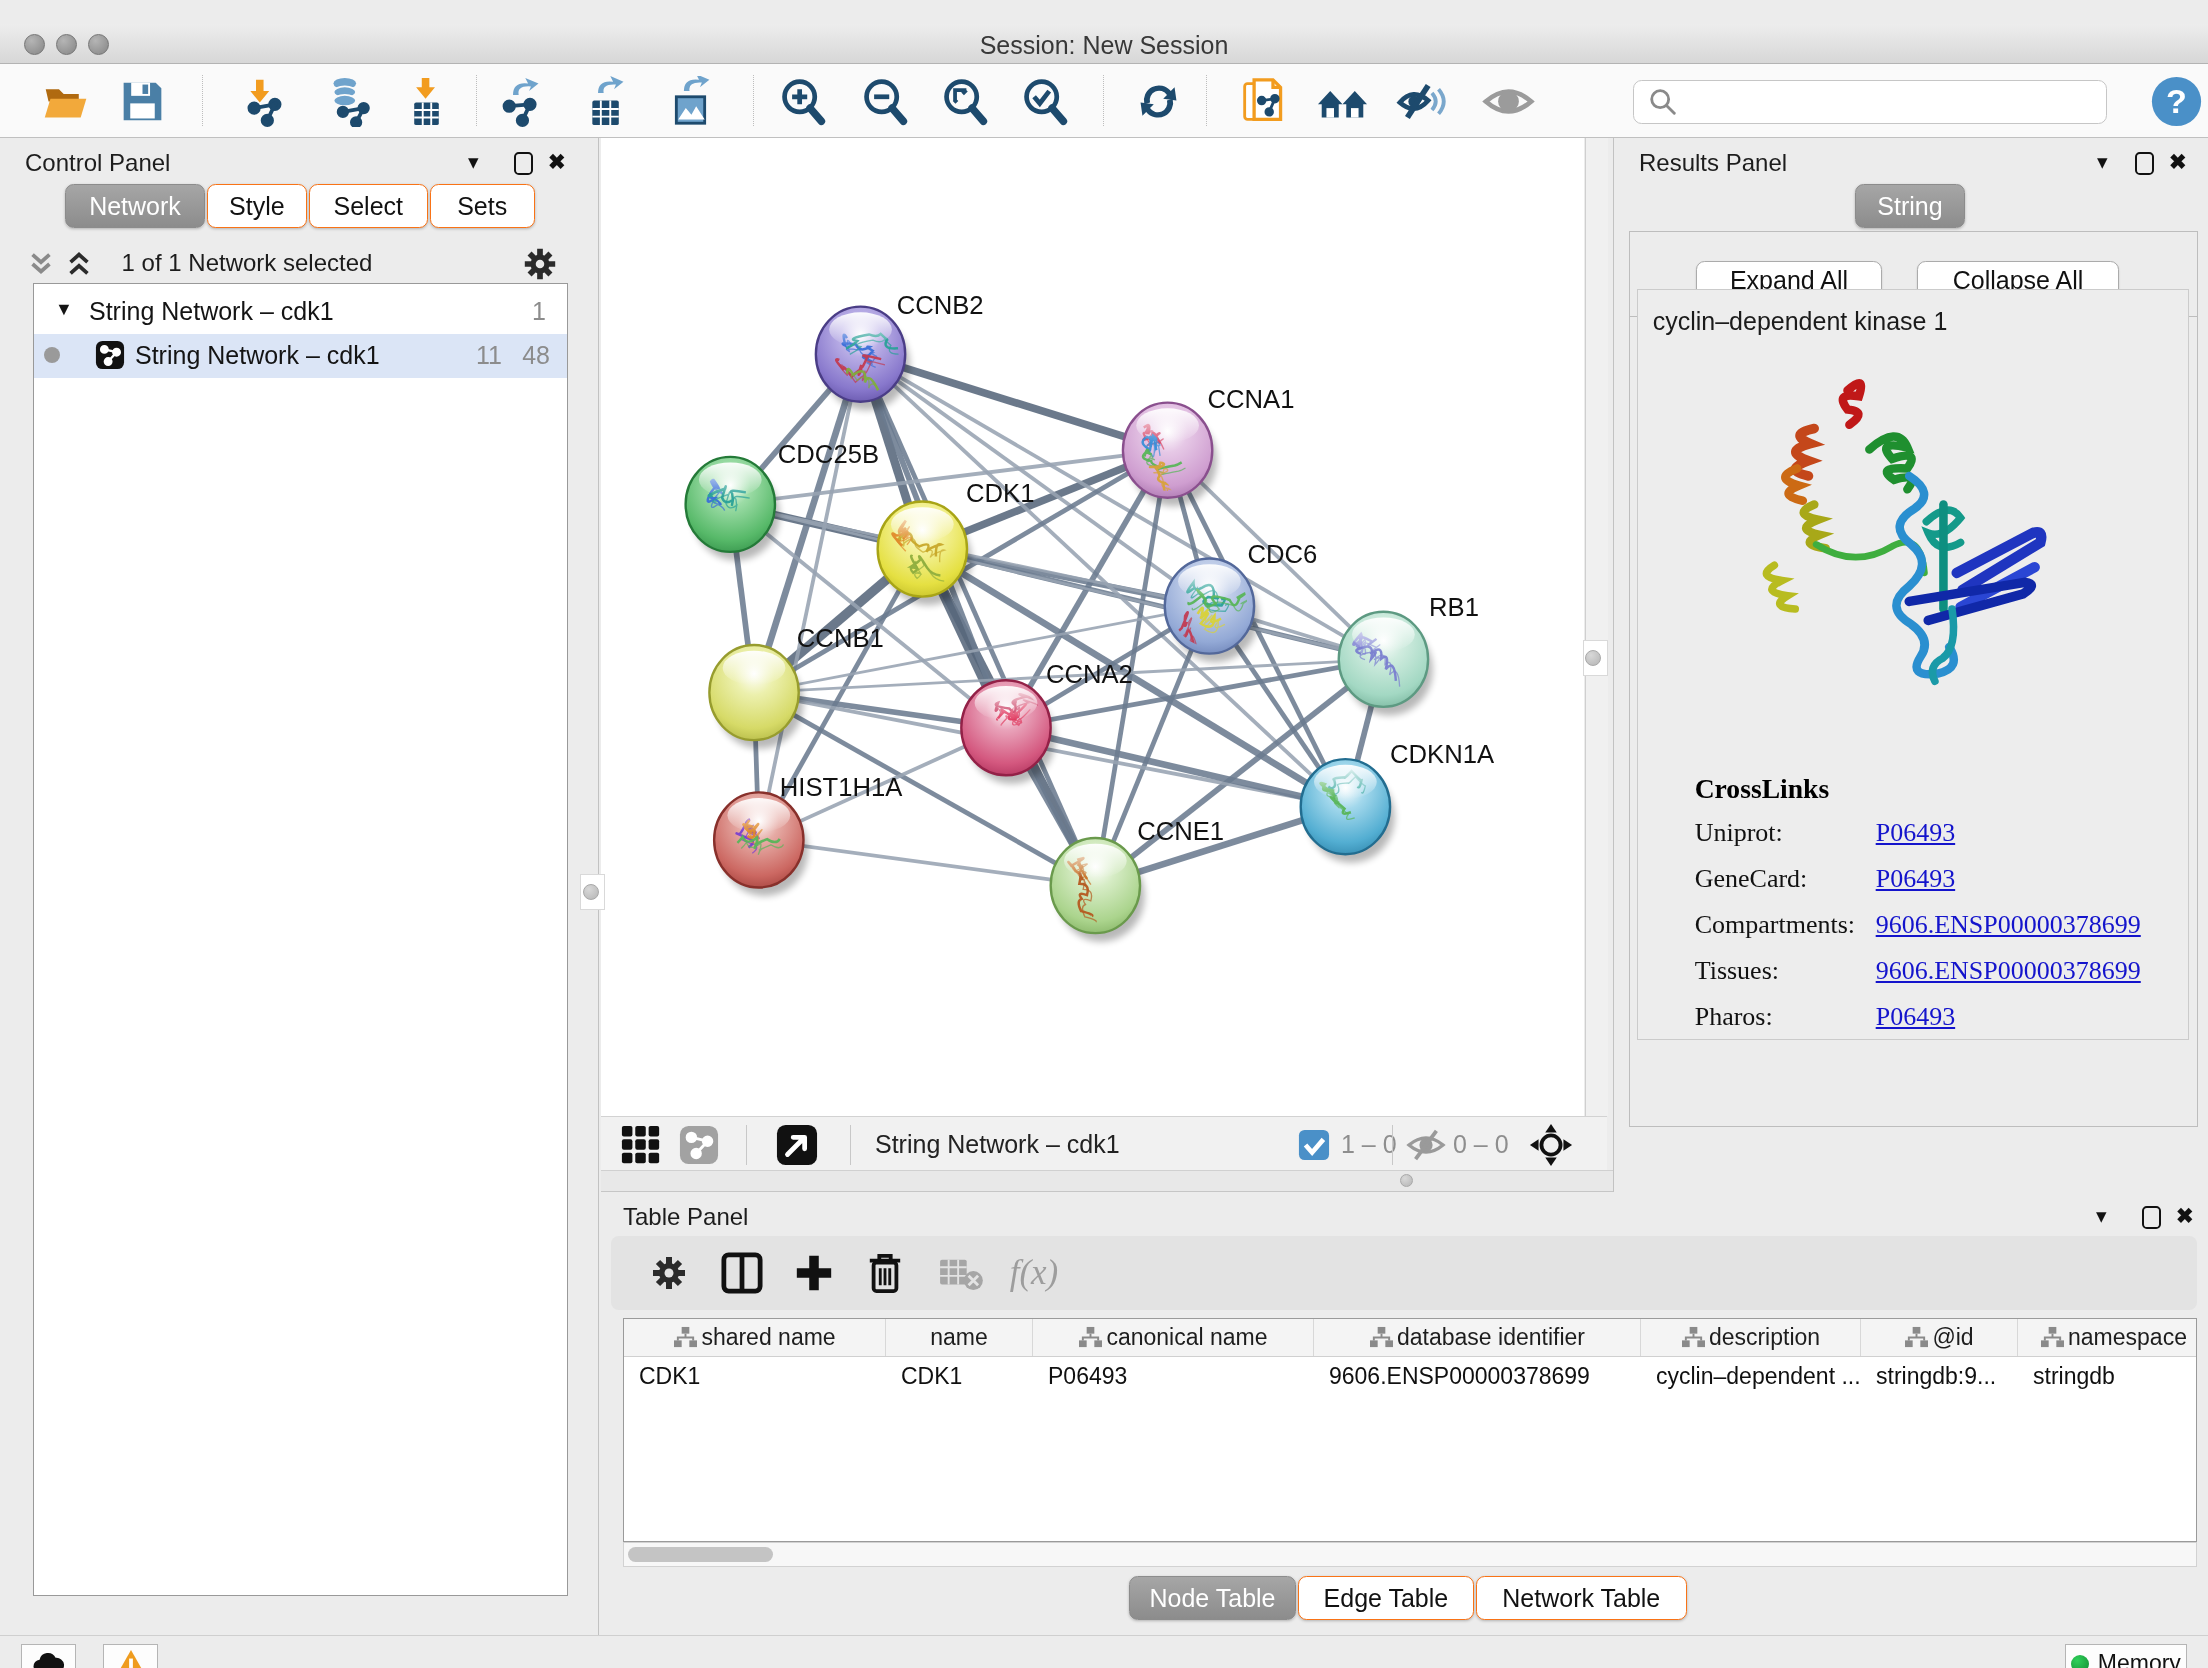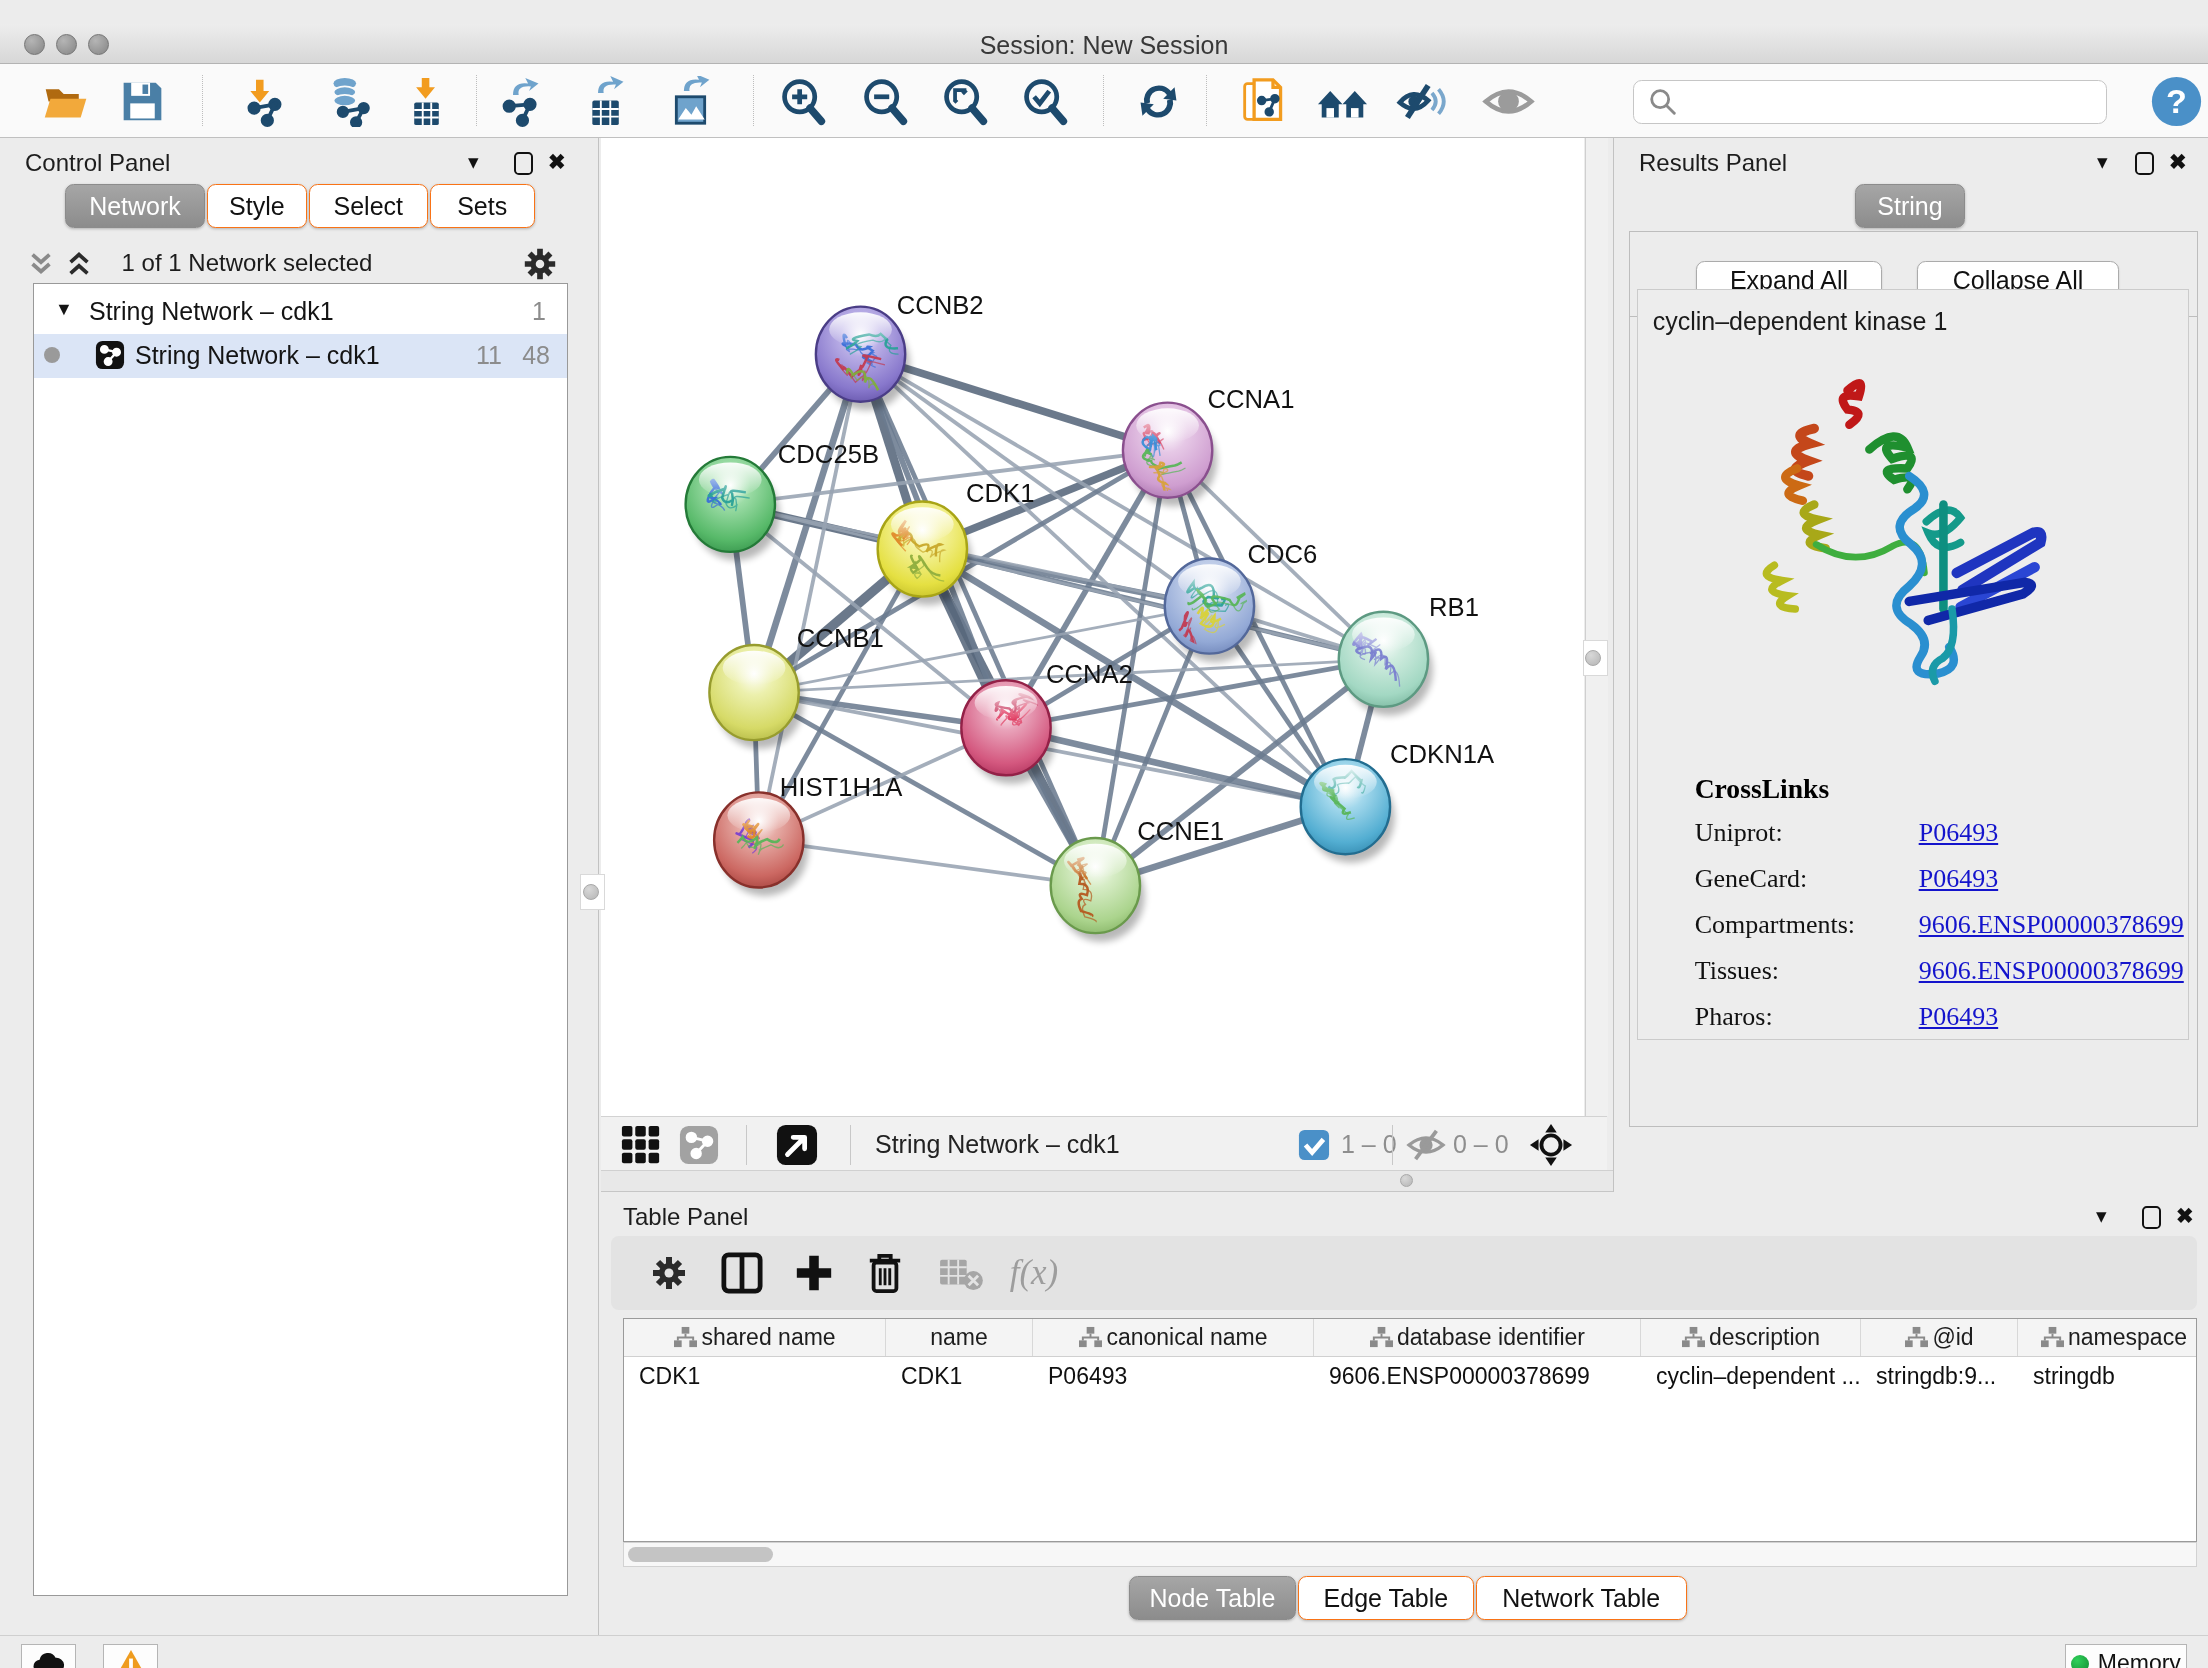--- a/index.html
+++ b/index.html
@@ -79,21 +79,21 @@
     box-shadow:0 1px 1.9px rgba(0,0,0,.18); }
   #rp-gene-head { position:relative; height:57px; }
   #rp-gene { position:absolute; left:150px; top:15px; font-size:27px; font-weight:bold; color:#111; }
   #rp-gene-arrow { position:absolute; left:74px; top:19px; }
   #rp-inner { position:absolute; left:6.7px; top:57px; width:552px; height:751px;
     background:#ededed; border:1px solid #cbcbcb; }
   #rp-desc { position:absolute; left:15px; top:17px; font-size:25px; color:#1b1b1b; }
   #ribbon { position:absolute; left:119px; top:72px; }
   #crosslinks { position:absolute; left:57px; top:483px; font-family:"Liberation Serif", serif; }
   #crosslinks h3 { font-size:27.6px; color:#000; margin-bottom:13.3px; }
-  .cl-row { display:flex; margin-bottom:16px; font-size:26px;gap:43px; }
+  .cl-row { display:flex; margin-bottom:16px; font-size:26px; }
   .cl-label { width:181px; color:#111; }
   .cl-link { color:#1414cc; text-decoration:underline; }
 
   
   #table-panel { position:absolute; left:601px; top:1168px; width:1607px; height:443px; background:#ececec; }
   #tp-toolbar { position:absolute; left:9.5px; top:44px; width:1586px; height:74px;
     background:#e3e3e3; border-radius:7.6px; }
   .tp-ico { position:absolute; top:14.3px; width:57px; height:46px; display:flex; align-items:center; justify-content:center; }
   #tp-fx { font-family:"Liberation Serif", serif; font-style:italic; font-size:35px; color:#9d9d9d; }
   #tp-table { position:absolute; left:22px; top:126px; width:1574px; height:224px;

